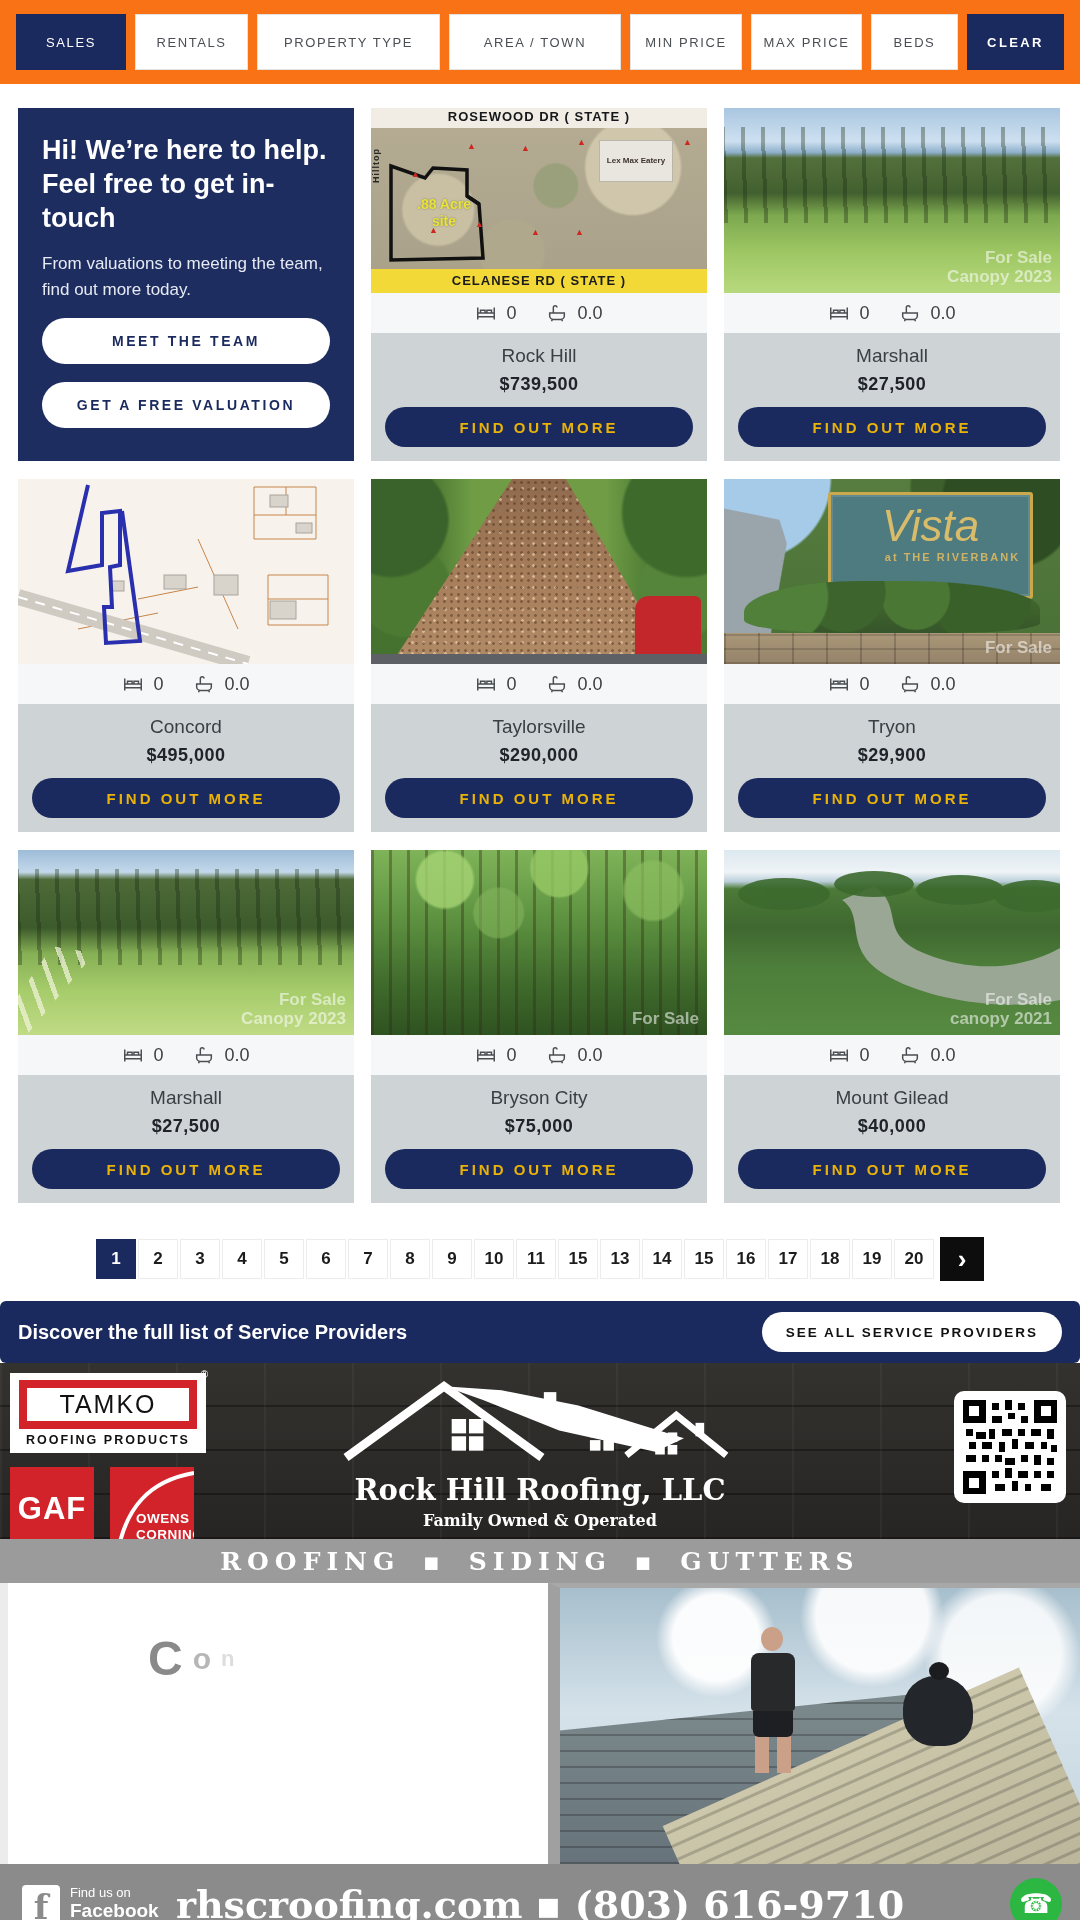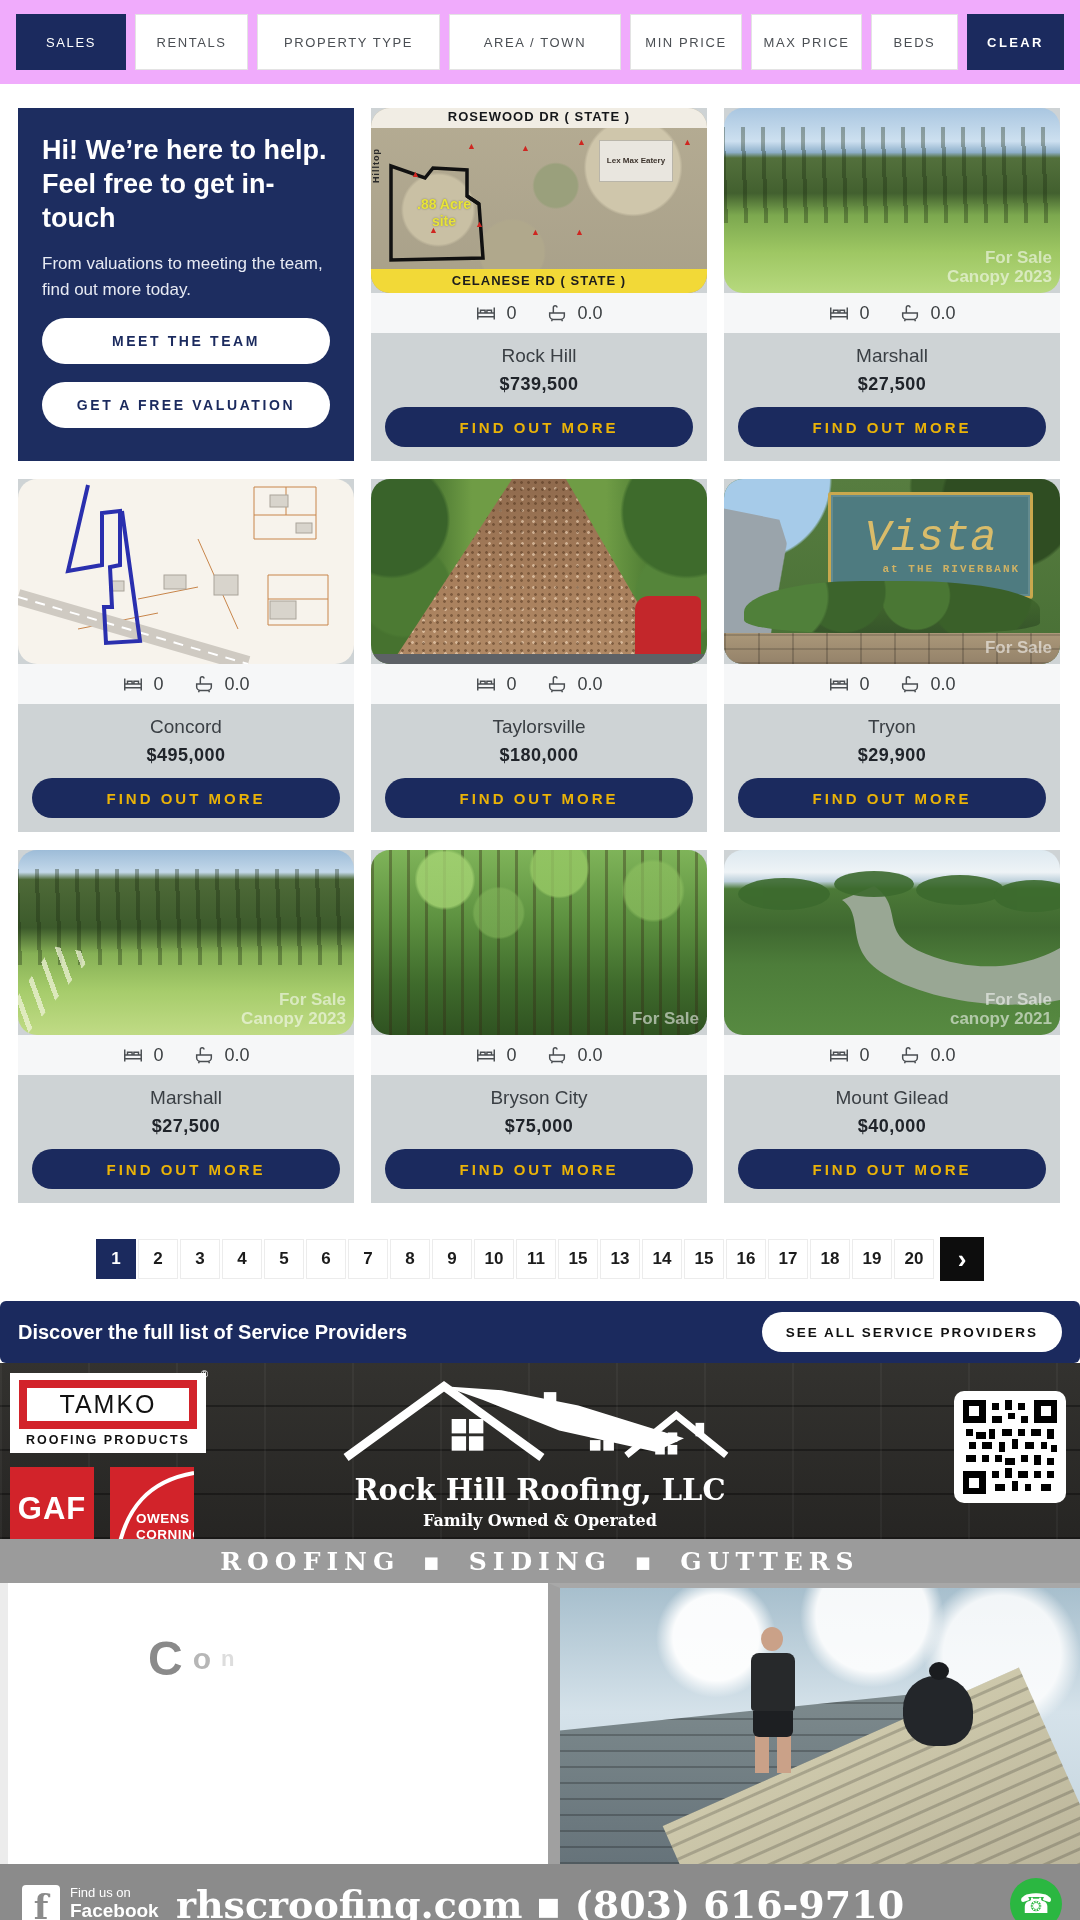--- a/index.html
+++ b/index.html
@@ -1,31 +1,31 @@
 <!DOCTYPE html>
 <html><head>
 <meta charset="utf-8">
 <style>
   * { margin:0; padding:0; box-sizing:border-box; }
   html,body { width:1080px; }
   body { height:1920px; overflow:hidden; background:#fff; font-family:"Liberation Sans", sans-serif; }
 
   
-  .filter-bar { background:#f0abfc; padding:14px 16px; display:flex; gap:9px; height:84px; }
+  .filter-bar { background:#f97316; padding:14px 16px; display:flex; gap:9px; height:84px; }
   .fbtn { background:#fff; border:1px solid #e3e3e3; color:#4b4f54; font-size:13px; letter-spacing:1.6px;
           display:flex; align-items:center; justify-content:center; height:56px; cursor:pointer; white-space:nowrap; }
   .fbtn.active { background:#1b2a5e; border-color:#1b2a5e; color:#fff; }
   .fbtn.primary { background:#1b2a5e; border-color:#1b2a5e; color:#fff; font-weight:bold; letter-spacing:2.4px; }
   .w-sales{width:110px}.w-rentals{width:113px}.w-ptype{width:183px}.w-area{width:172px}
   .w-min{width:112px}.w-max{width:111px}.w-beds{width:87px}.w-clear{width:97px}
 
   
   .listings { padding:24px 20px 0 18px; display:grid; grid-template-columns:repeat(3,1fr); gap:18px 17px; background:#fff; }
   .card { background:#ced3d5; display:flex; flex-direction:column; overflow:hidden; }
-  .photo { height:185px; position:relative; overflow:hidden; flex:0 0 185px;border-radius:19px; }
+  .photo { height:185px; position:relative; overflow:hidden; flex:0 0 185px; }
   .stats { height:40px; background:#f6f7f8; display:flex; align-items:center; justify-content:center; gap:30px; }
   .stat { display:flex; align-items:center; gap:9px; color:#3c4043; font-size:18px; }
   .stat svg { width:22px; height:22px; stroke:#4a4e52; fill:none; stroke-width:1.6; }
   .info { padding:12px 14px 14px; text-align:center; flex:1; display:flex; flex-direction:column; }
   .town { font-size:19px; color:#3a3f44; }
   .price { font-size:18px; font-weight:bold; color:#20242a; margin-top:7px; letter-spacing:.5px; }
   .cta { margin-top:12px; height:40px; border:none; border-radius:20px; background:#1b2a5e; color:#eab308;
          font-family:inherit; font-size:15px; font-weight:bold; letter-spacing:3px; cursor:pointer; }
 
   
@@ -86,21 +86,21 @@
   .ph-sign { background:
       radial-gradient(circle at 85% 12%, #2f4d22 0 20%, transparent 21%),
       radial-gradient(circle at 70% 4%, #3c5f2b 0 16%, transparent 17%),
       linear-gradient(180deg,#577d40,#486f35); }
   .sign-sky { position:absolute; left:0; top:0; width:38%; height:46%;
       background:radial-gradient(circle at 20% 0%, #a6cbe9 0 60%, transparent 62%); }
   .sign-road { position:absolute; left:0; top:0; bottom:0; width:30%;
       background:linear-gradient(100deg,#9aa4ab 0 55%, transparent 56%); clip-path:polygon(0 16%, 55% 22%, 100% 100%, 0 100%); }
   .sign-board { position:absolute; left:31%; top:7%; width:61%; height:58%; background:#4e7b80;
       border:3px solid #c9a84e; border-radius:3px; box-shadow:inset 0 0 0 2px rgba(255,255,255,.12);
-      font-family:Liberation Mono, monospace; color:#d9bc6a; padding:20px 10px; }
+      font-family:Liberation Sans, sans-serif; color:#d9bc6a; padding:8px 10px; }
   .sign-v { font-style:italic; font-size:44px; line-height:1.05; text-align:center; }
   .sign-sub { font-size:11px; letter-spacing:2px; text-align:right; color:#cfb264; margin-top:2px; font-weight:bold;}
   .hedge { position:absolute; left:6%; bottom:17%; width:88%; height:28%;
       background:radial-gradient(circle at 12% 30%, #50803a 0 18%, transparent 19%),
                  radial-gradient(circle at 34% 20%, #3c642c 0 20%, transparent 21%),
                  radial-gradient(circle at 58% 28%, #4a7734 0 19%, transparent 20%),
                  radial-gradient(circle at 80% 22%, #3a6029 0 21%, transparent 22%),
                  linear-gradient(180deg,#47702f,#36552a); border-radius:40% 45% 30% 35%/60% 55% 20% 25%; }
   .stones { position:absolute; left:0; bottom:0; width:100%; height:17%;
       background:repeating-linear-gradient(90deg, rgba(0,0,0,.18) 0 2px, transparent 2px 34px),
@@ -348,21 +348,21 @@
       </div>
       <div class="stat">
         <svg viewBox="0 0 24 24">
             <path d="M4 12h16v3a4 4 0 0 1-4 4H8a4 4 0 0 1-4-4zM8 12V6a2 2 0 0 1 4 0M7 19l-1 2M17 19l1 2"></path>
           </svg>
         <span>0.0</span>
       </div>
     </div>
     <div class="info">
       <div class="town">Taylorsville</div>
-      <div class="price">$180,000</div>
+      <div class="price">$290,000</div>
       <button class="cta">FIND OUT MORE</button>
     </div>
   </div>
 
   <div class="card">
     <div class="photo ph-sign">
       <div class="sign-sky"></div>
       <div class="sign-road"></div>
       <div class="sign-board">
         <div class="sign-v">Vista</div>

